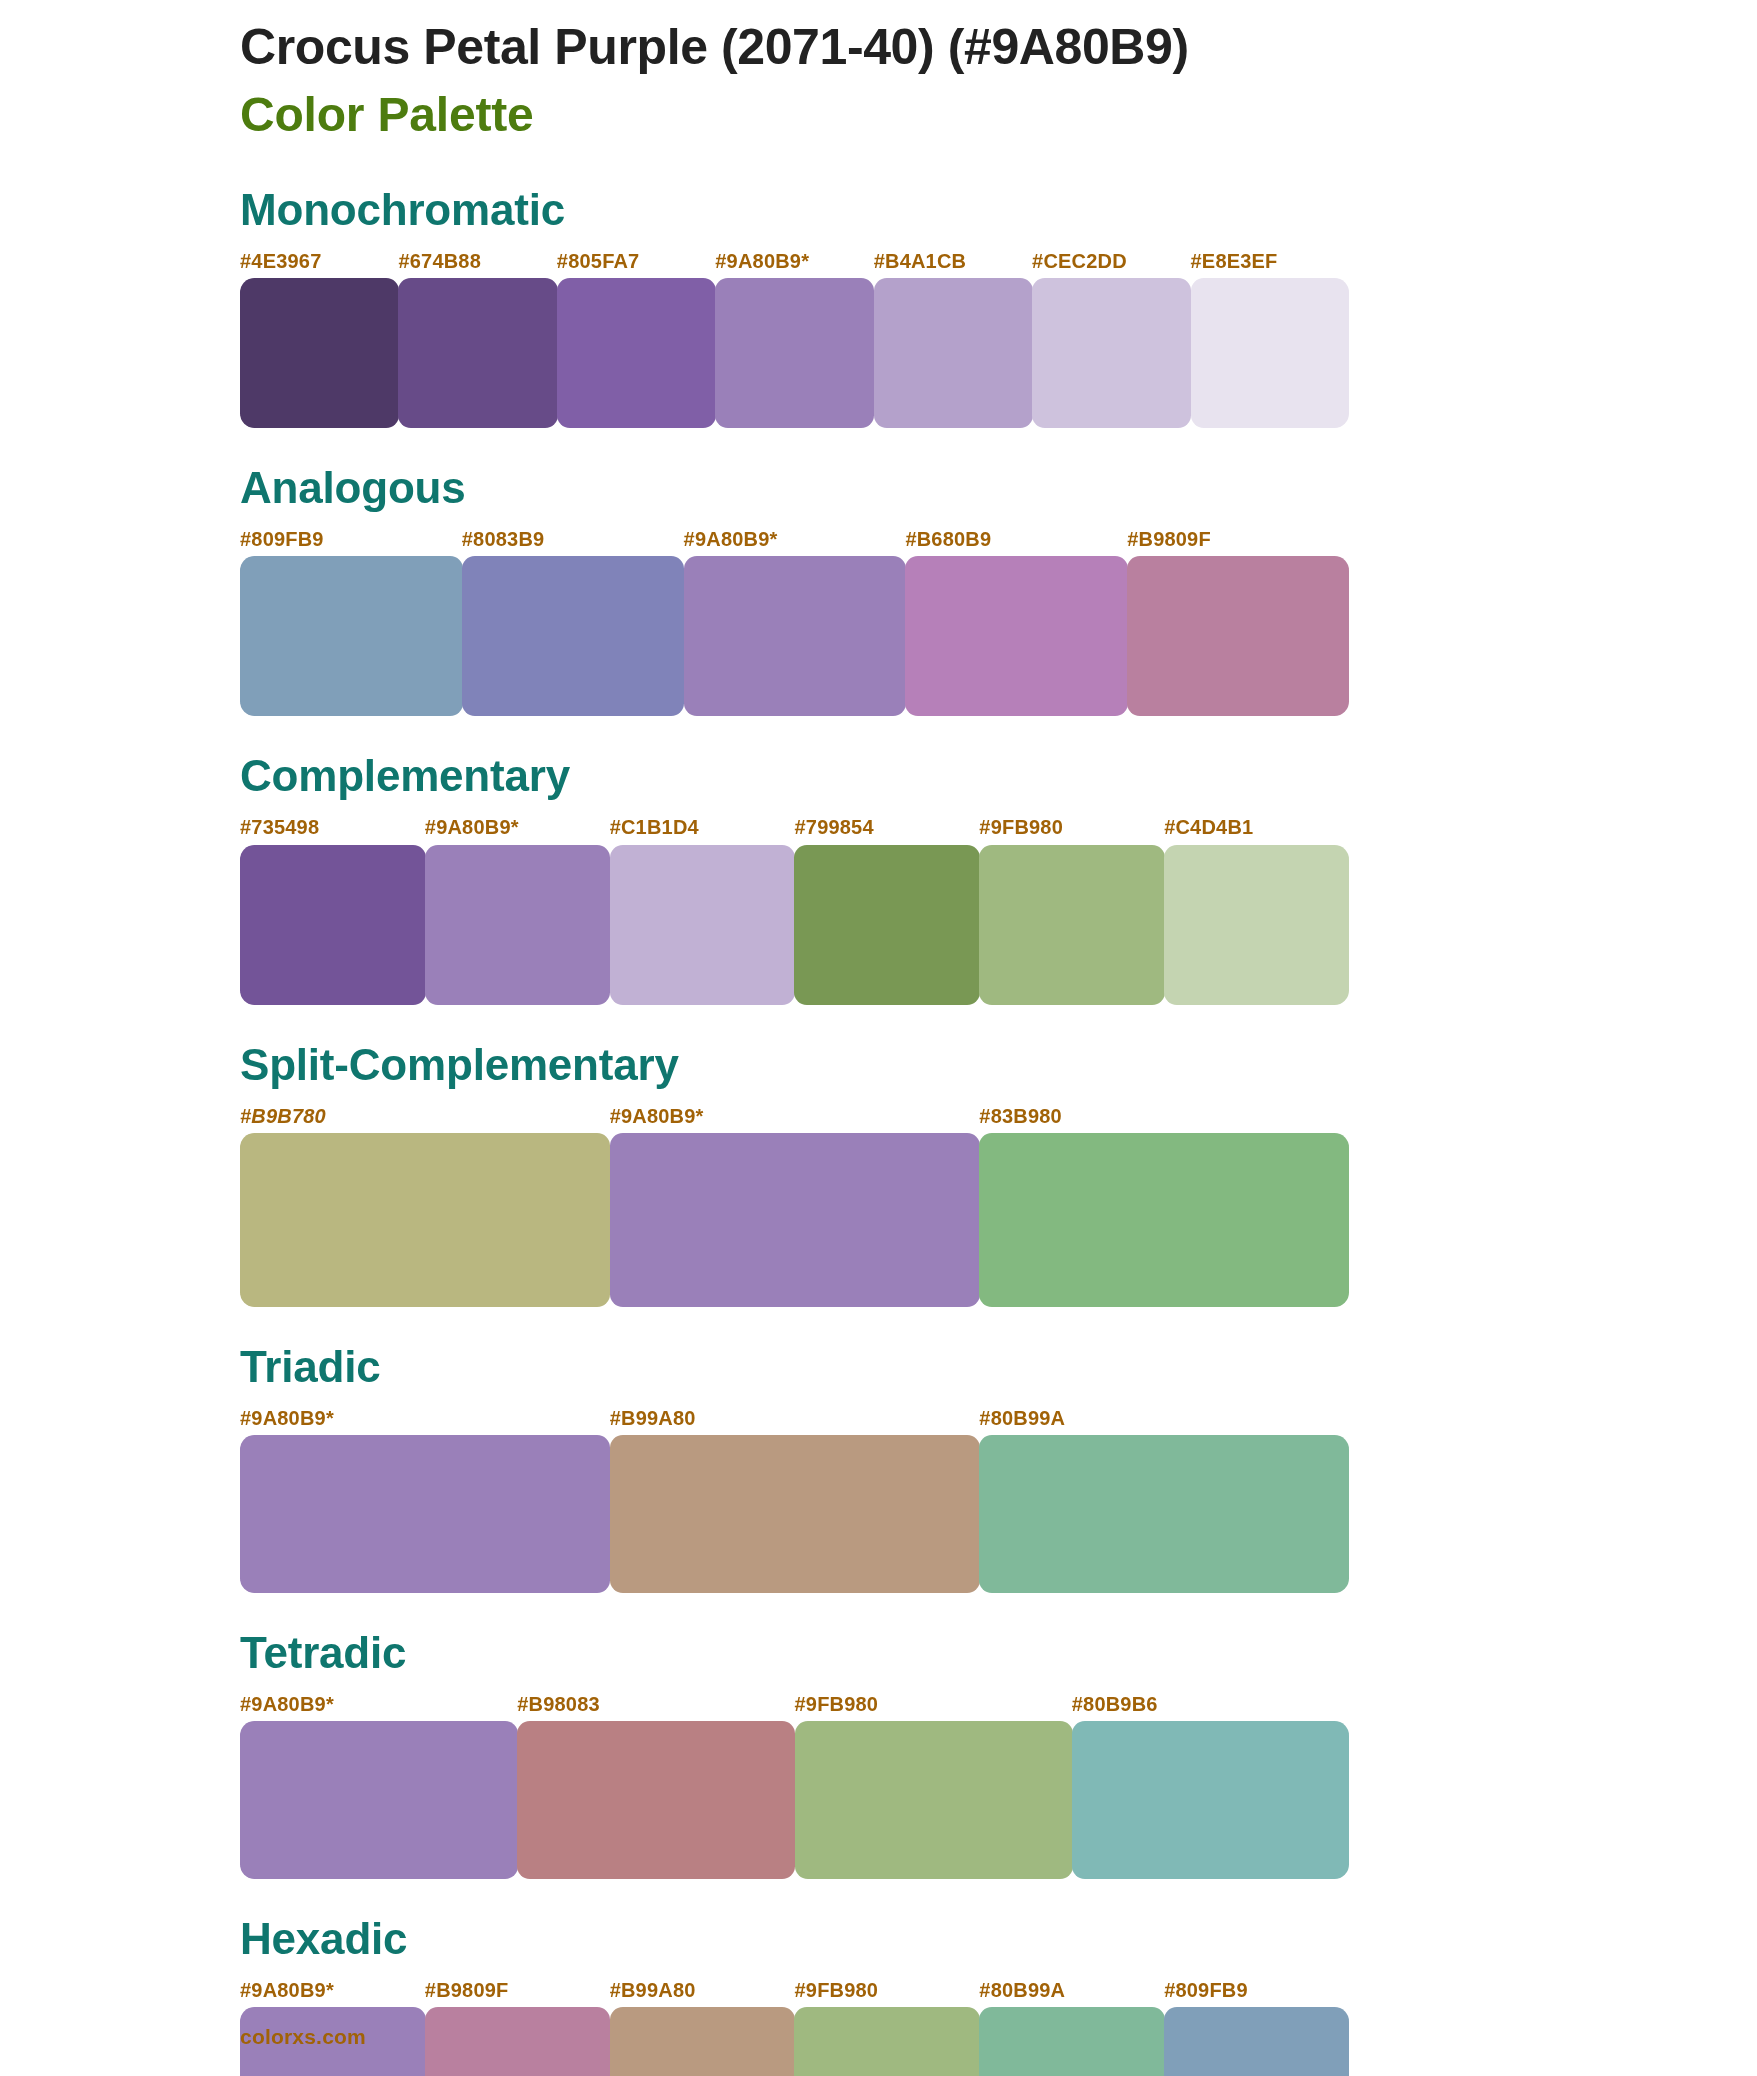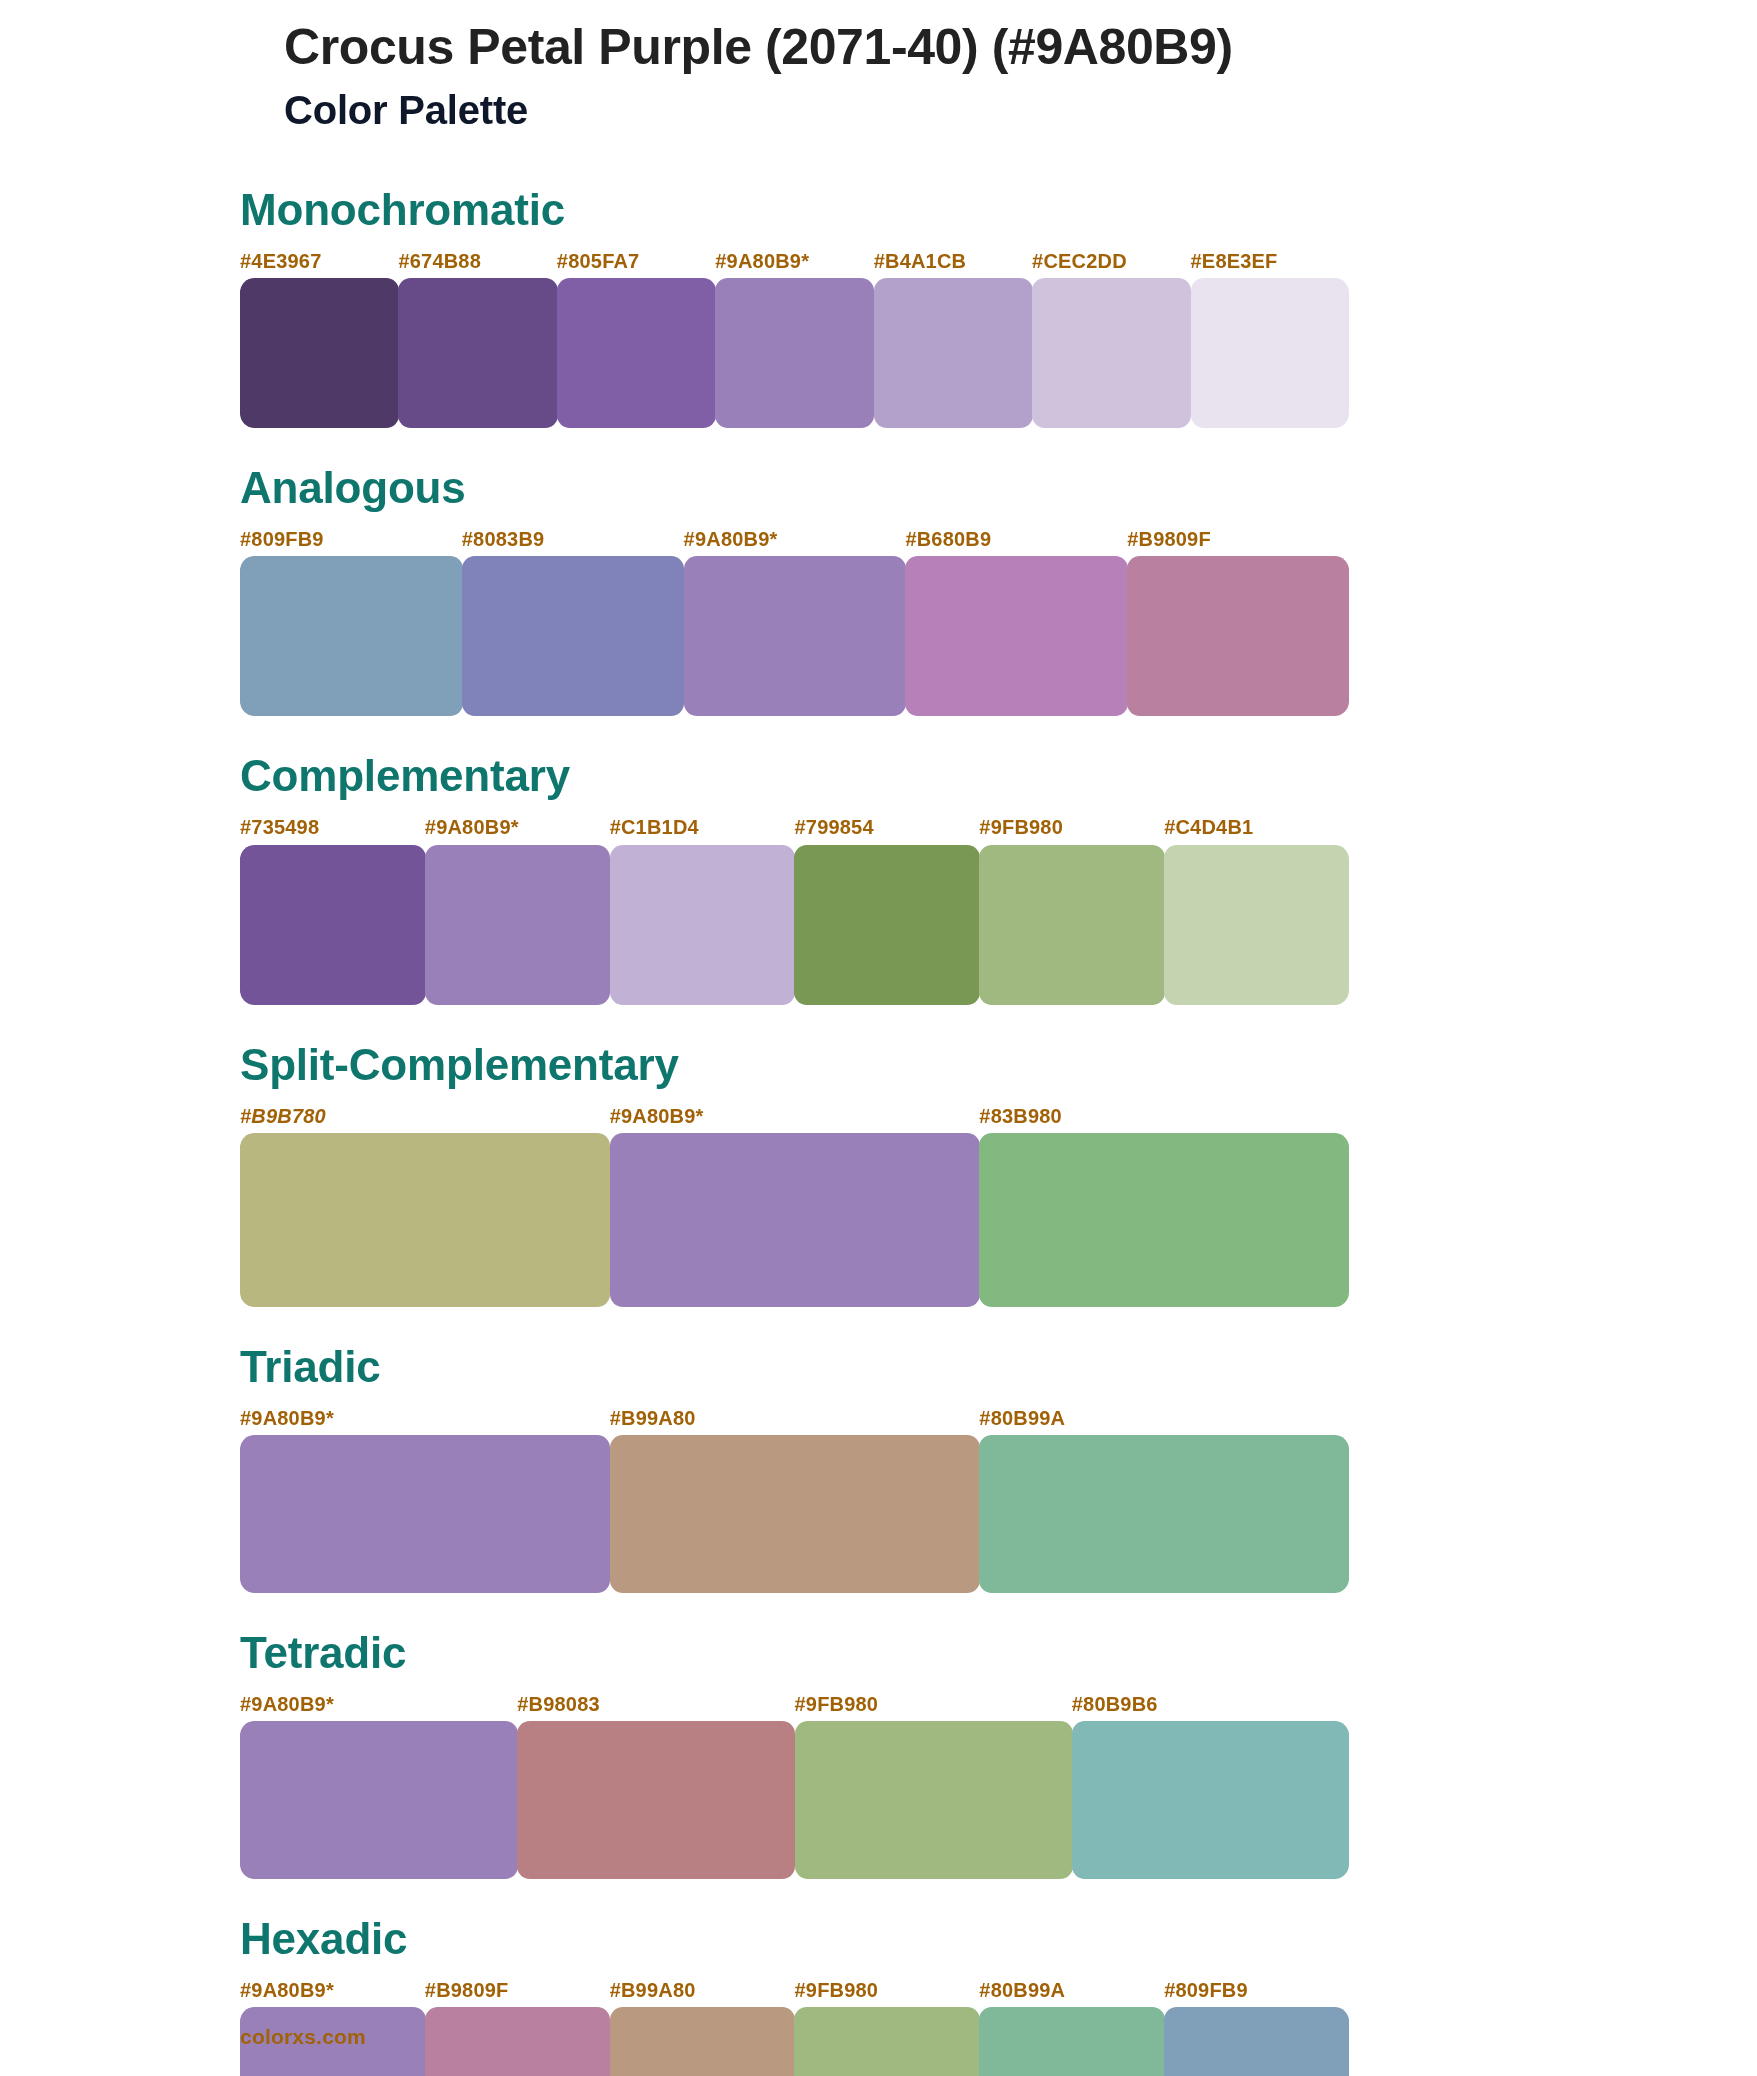--- a/index.html
+++ b/index.html
@@ -16,34 +16,33 @@
     background: #ffffff;
     overflow: hidden;
   }
 
   
   .header {
     position: absolute;
     left: 240px;
     top: 19px;
     width: 1438px;
-    margin-left: 44px;
   }
   .main-title {
     font-size: 50px;
     font-weight: bold;
     color: #222222;
     letter-spacing: -0.4px;
     line-height: 1.12;
     white-space: nowrap;
   }
   .sub-title {
-    font-size: 40px;
-    font-weight: bold;
-    color: #0f172a;
+    font-size: 48px;
+    font-weight: bold;
+    color: #4d7c0f;
     letter-spacing: -0.2px;
     line-height: 1.2;
     margin-top: 11.2px;
   }
 
   
   .sections {
     position: absolute;
     left: 240px;
     top: 184px;

